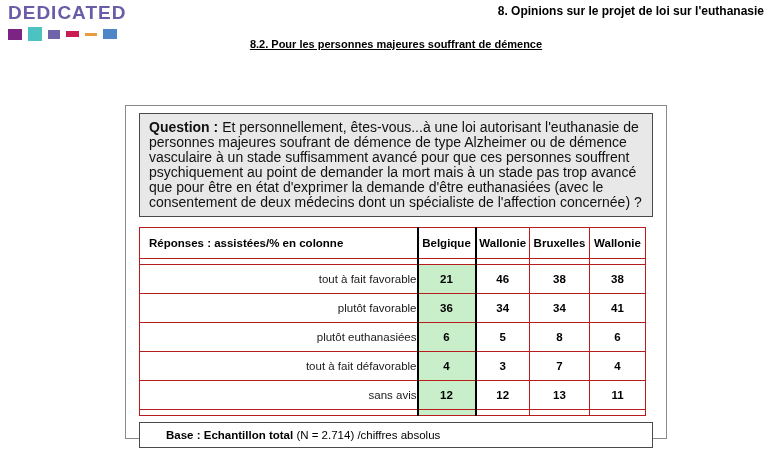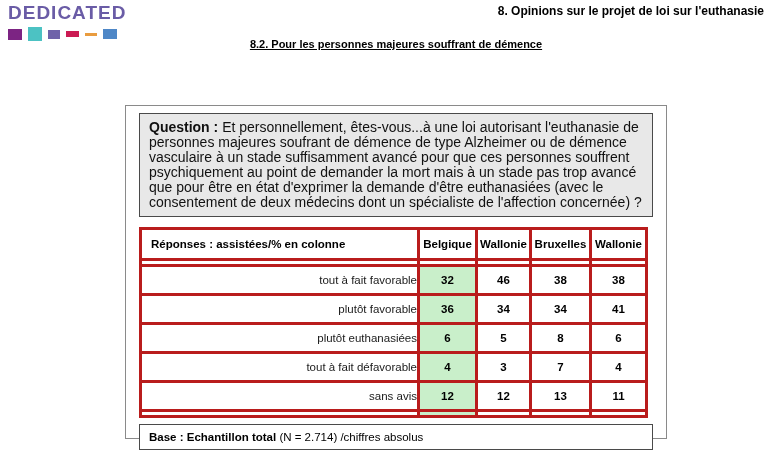--- a/index.html
+++ b/index.html
@@ -24,31 +24,31 @@
   
   .titles { position:absolute; top:33px; left:125px; width:542px; text-align:center; font-size:11px; font-weight:bold; line-height:23px;text-decoration:underline; }
 
   
   .container { position:absolute; left:125px; top:105px; width:542px; height:334px; border:1px solid #8a8a8a; padding:7px 13px; background:#fff; }
 
   .question-box { border:1px solid #4a4a4a; background:#e8e8e8; padding:6px 9px; font-size:14px; line-height:15px; color:#111; }
   .bold { font-weight:bold; }
 
   table.data-table { border-collapse:collapse; table-layout:fixed; width:506px; margin-top:10px; }
-  .data-table th, .data-table td { border:3px solid #b91c1c; font-size:11.5px; overflow:hidden; }
+  .data-table th, .data-table td { border:1px solid #b91c1c; font-size:11.5px; overflow:hidden; }
   .data-table th { height:31px; }
   .label-col { text-align:left; padding-left:9px; }
   .num-col { }
   .bel { border-left:2px solid #000 !important; border-right:2px solid #000 !important; }
   .gap-row td { height:6px; padding:0; }
   .data-row td { height:29px; }
   .label-cell { text-align:right; padding-left:9px; font-weight:normal; color:#1a1a1a; }
   .val { text-align:center; font-weight:bold; }
 
-  .base-box { border:1px solid #4a4a4a; margin-top:6px; padding:6px 9px; font-size:11.5px; background:#fff; }
+  .base-box { border:1px solid #4a4a4a; margin-top:6px; padding:6px 26px; font-size:11.5px; background:#fff; }
 </style>
 </head>
 <body>
 
 <div class="page">
 
   <div class="logo">
     <div class="logo-text">DEDICATED</div>
     <div class="logo-squares">
       <span class="sq sq1" style="background-color: rgb(124, 36, 131);"></span>
@@ -93,21 +93,21 @@
           <td></td>
           <td class="bel"></td>
           <td></td>
           <td></td>
           <td></td>
         </tr>
       </thead>
       <tbody>
         <tr class="data-row">
           <td class="label-cell">tout à fait favorable</td>
-          <td class="val bel" style="background-color: rgb(201, 239, 202);">32</td>
+          <td class="val bel" style="background-color: rgb(201, 239, 202);">21</td>
           <td class="val">46</td>
           <td class="val">38</td>
           <td class="val">38</td>
         </tr>
         <tr class="data-row">
           <td class="label-cell">plutôt favorable</td>
           <td class="val bel" style="background-color: rgb(201, 239, 202);">36</td>
           <td class="val">34</td>
           <td class="val">34</td>
           <td class="val">41</td>

